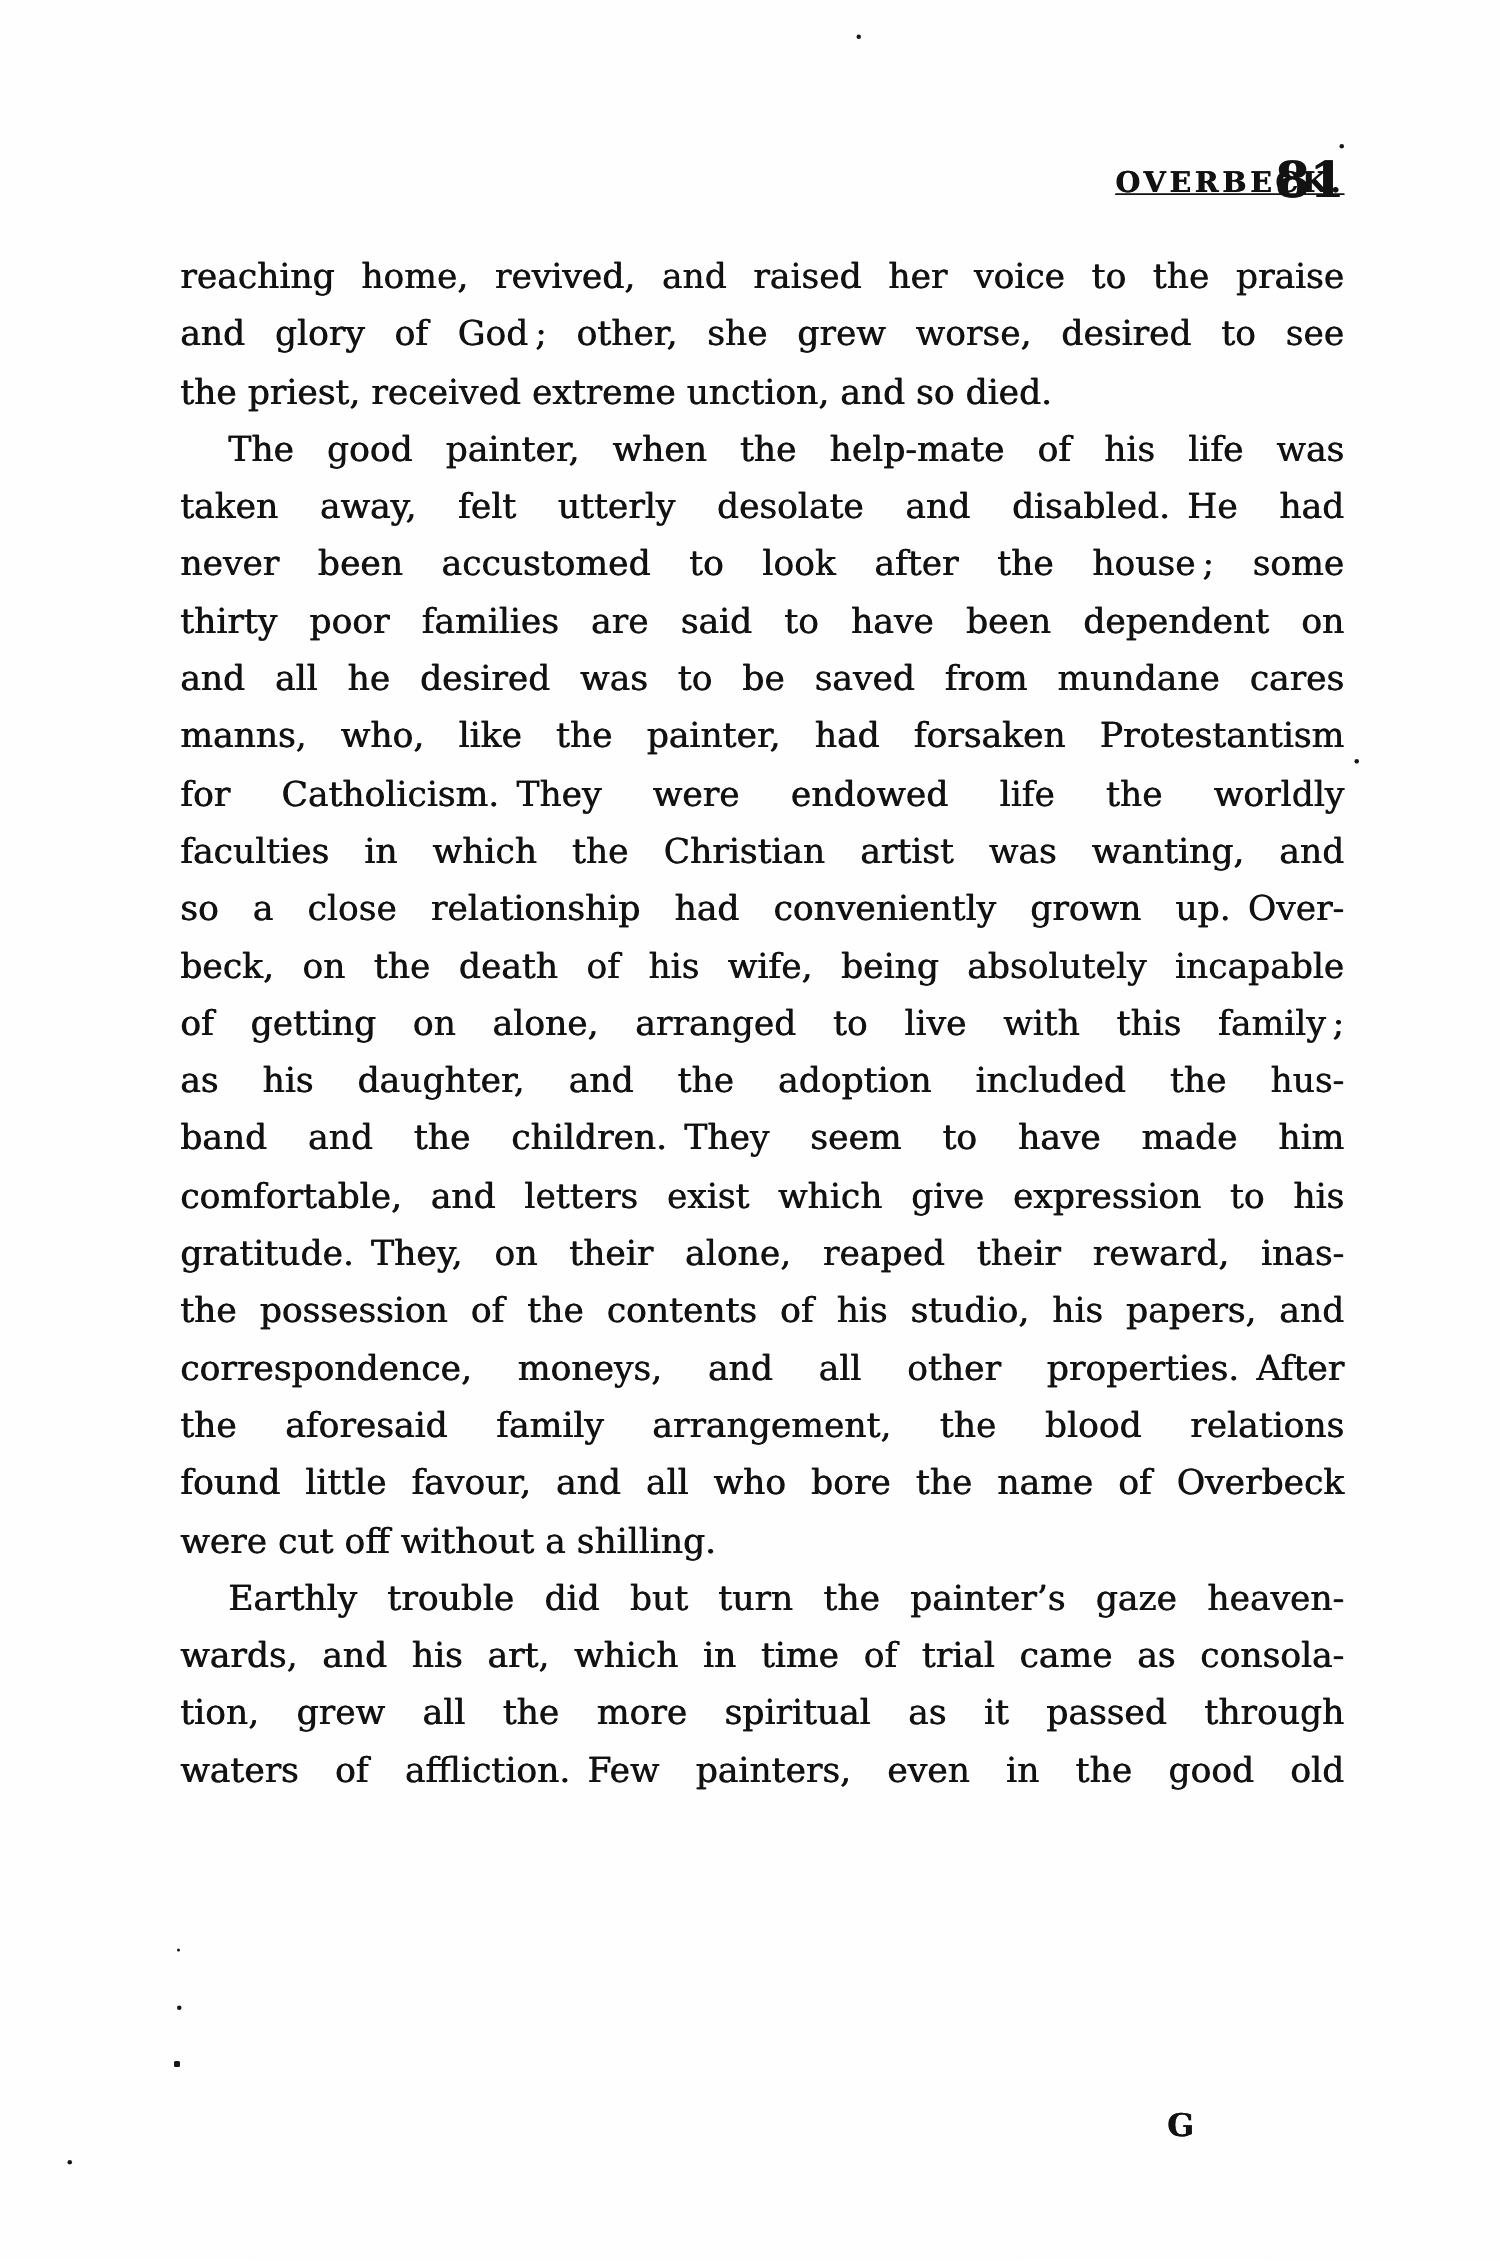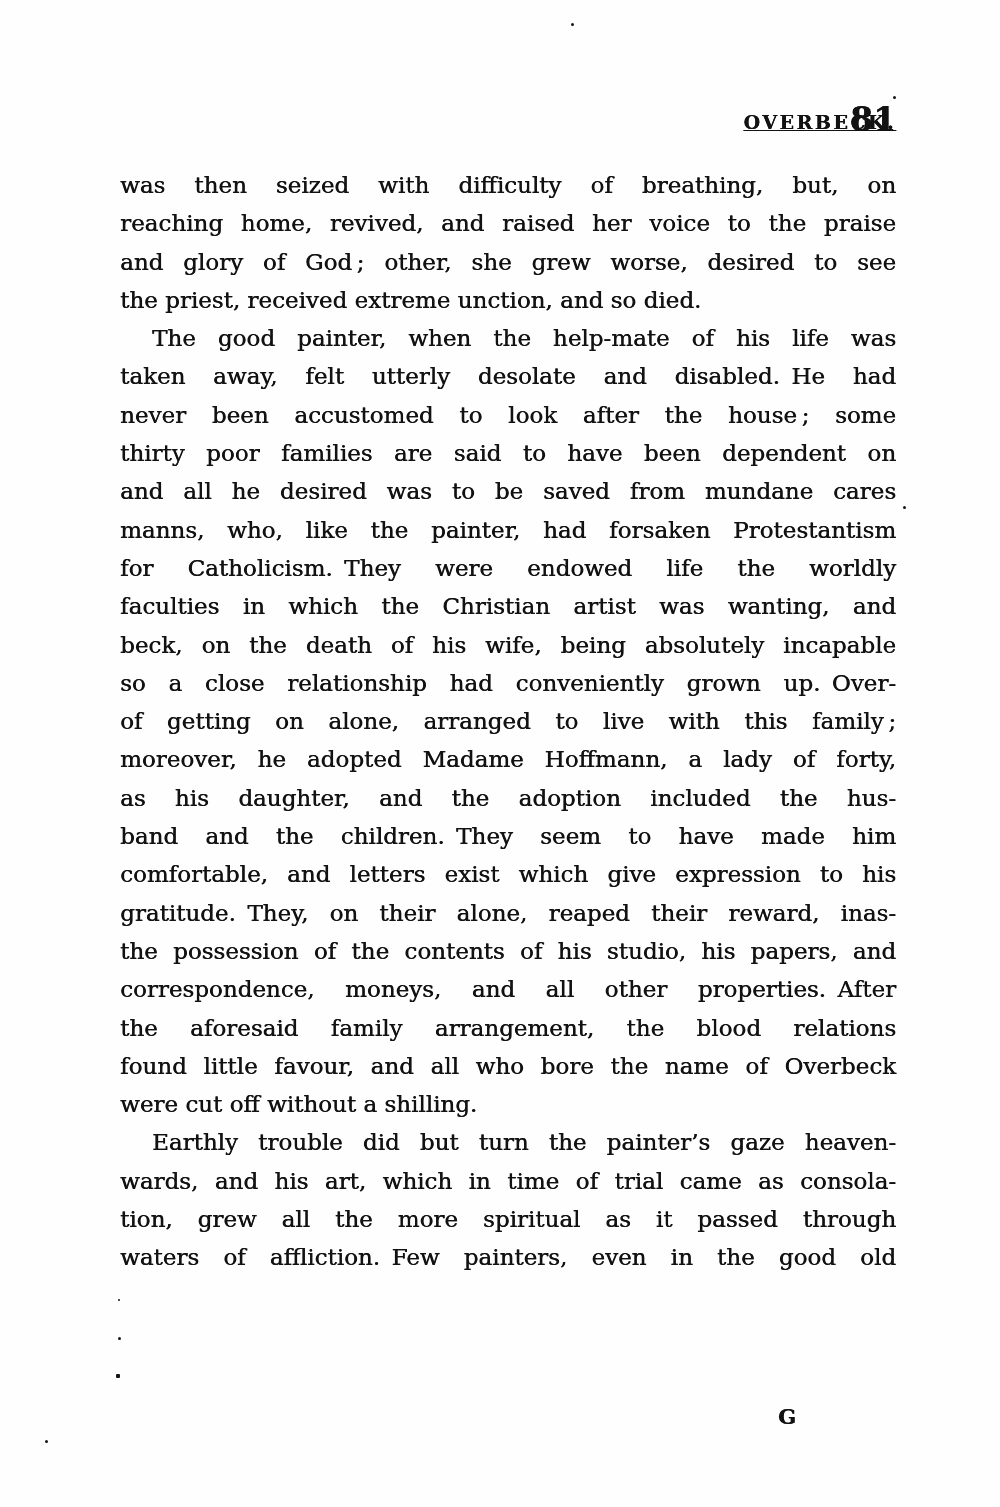--- a/index.html
+++ b/index.html
@@ -94,38 +94,36 @@
 
 <div class="page">
 
   <header class="running-head">
     <span class="running-title">OVERBECK.</span>
     <span class="page-number">81</span>
   </header>
 
   <main class="body-text">
       <div class="paragraph">
-        <div class="line">was then seized with difficulty of breathing, but, on</div>
         <div class="line">reaching home, revived, and raised her voice to the praise</div>
         <div class="line">and glory of God ; other, she grew worse, desired to see</div>
         <div class="line no-stretch">the priest, received extreme unction, and so died.</div>
       </div>
       <div class="paragraph">
         <div class="line indent">The good painter, when the help-mate of his life was</div>
         <div class="line">taken away, felt utterly desolate and disabled. He had</div>
         <div class="line">never been accustomed to look after the house ; some</div>
         <div class="line">thirty poor families are said to have been dependent on</div>
         <div class="line">and all he desired was to be saved from mundane cares</div>
         <div class="line">manns, who, like the painter, had forsaken Protestantism</div>
         <div class="line">for Catholicism. They were endowed life the worldly</div>
         <div class="line">faculties in which the Christian artist was wanting, and</div>
+        <div class="line">so a close relationship had conveniently grown up. Over-</div>
         <div class="line">beck, on the death of his wife, being absolutely incapable</div>
-        <div class="line">so a close relationship had conveniently grown up. Over-</div>
         <div class="line">of getting on alone, arranged to live with this family ;</div>
-        <div class="line">moreover, he adopted Madame Hoffmann, a lady of forty,</div>
         <div class="line">as his daughter, and the adoption included the hus-</div>
         <div class="line">band and the children. They seem to have made him</div>
         <div class="line">comfortable, and letters exist which give expression to his</div>
         <div class="line">gratitude. They, on their alone, reaped their reward, inas-</div>
         <div class="line">the possession of the contents of his studio, his papers, and</div>
         <div class="line">correspondence, moneys, and all other properties. After</div>
         <div class="line">the aforesaid family arrangement, the blood relations</div>
         <div class="line">found little favour, and all who bore the name of Overbeck</div>
         <div class="line no-stretch">were cut off without a shilling.</div>
       </div>

